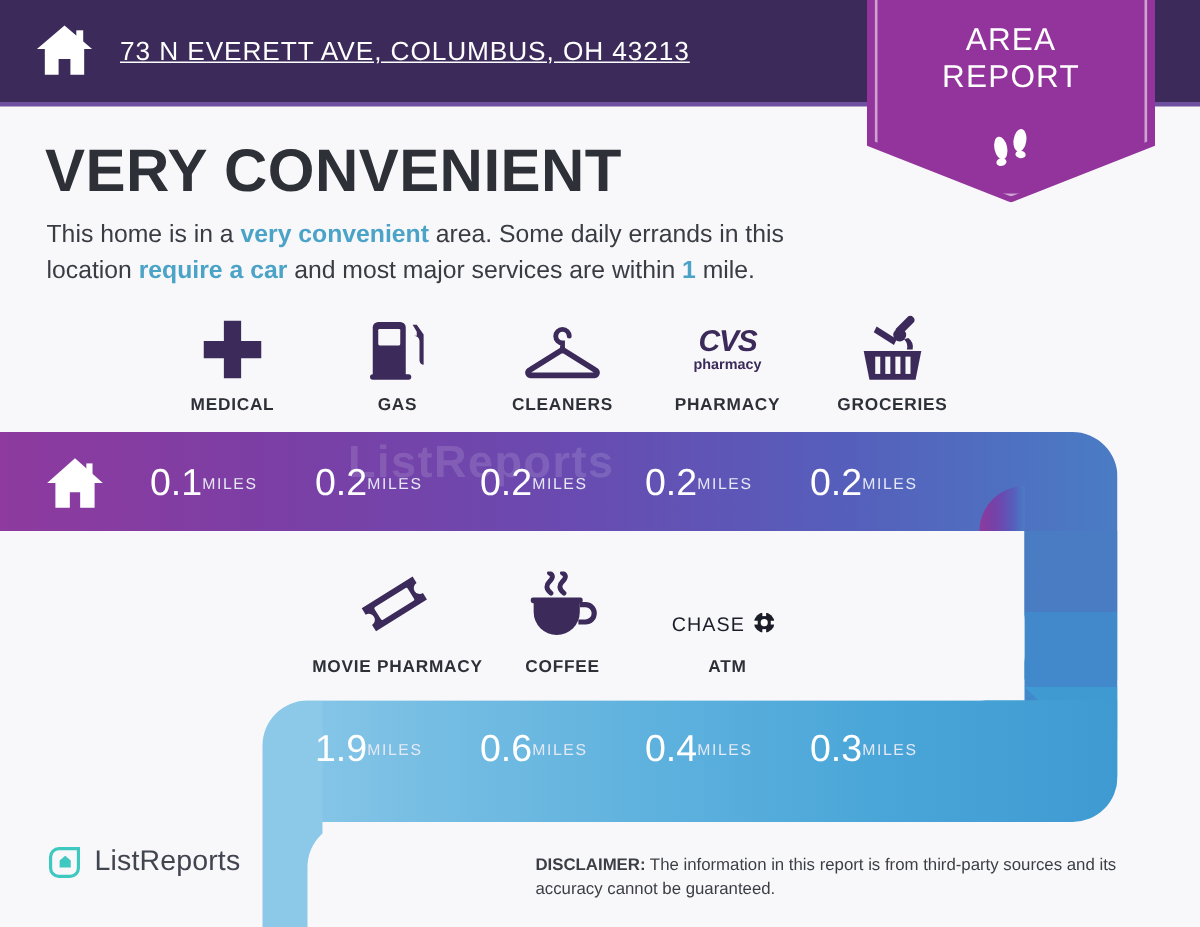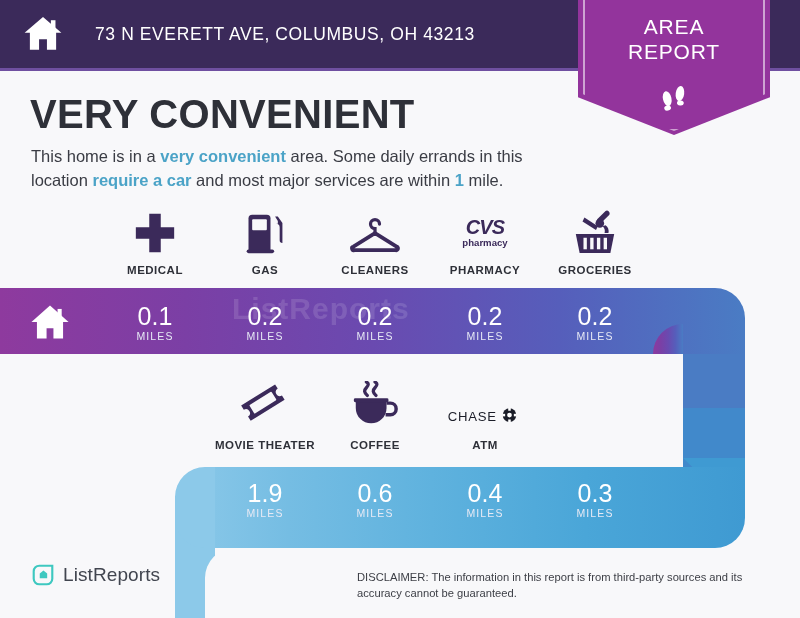--- a/index.html
+++ b/index.html
@@ -13,22 +13,22 @@
   #page { position:relative; width:800px; height:618px; background:#f8f8fa; overflow:hidden; }
 
   
   .header {
     position:absolute; left:0; top:0; width:800px; height:68px;
     background:#3b2a5a;
     display:flex; align-items:center;
   }
   .header-house { margin-left:22px; width:42px; height:42px; flex:0 0 auto; }
   .header-address {
-    margin-left:31px; color:#ffffff; font-size:17.5px; letter-spacing:0.6px;
-    font-weight:400; white-space:nowrap;
+    margin-left:16px; color:#ffffff; font-size:17.5px; letter-spacing:0.6px;
+    font-weight:400; white-space:nowrap;text-decoration:underline;
   }
   .header-rule { position:absolute; left:0; top:68px; width:800px; height:3px; background:#6f4fa0; }
 
   
   .badge {
     position:absolute; left:578px; top:0; width:192px; height:135px; z-index:30;
   }
   .badge-shape {
     position:absolute; inset:0;
     background:#93349c;
@@ -70,37 +70,37 @@
   .icon-label {
     margin-top:8px; font-size:11.5px; font-weight:bold; color:#2e3038;
     letter-spacing:0.5px; text-align:right; white-space:nowrap;
   }
 
   
   .dist-row { position:absolute; z-index:12; display:flex; }
   .dist-row.top { left:100px; top:290px; width:550px; }
   .dist-row.bottom { left:210px; top:467px; width:440px; }
   .dist-cell {
-    width:110px; display:flex; flex-direction:column;
-    align-items:center; justify-content:center; height:64px;
+    width:110px; display:flex; 
+    align-items:center; justify-content:flex-start; height:64px;
   }
   .dist-val { color:#ffffff; font-size:25px; font-weight:300; line-height:26px; }
   .dist-unit { color:#e6e9f5; font-size:10.5px; letter-spacing:1.1px; margin-top:1px; }
 
   .home-marker { position:absolute; left:28px; top:300px; width:44px; height:44px; z-index:12; }
 
   
   .footer-logo { position:absolute; left:30px; top:562px; display:flex; align-items:center; z-index:20; }
   .footer-logo-mark { width:26px; height:26px; flex:0 0 auto; }
   .footer-logo-text { margin-left:7px; font-size:19px; color:#41454f; letter-spacing:0.1px; }
   .disclaimer {
     position:absolute; left:357px; top:570px; width:415px;
     font-size:11.2px; color:#3c3e45; line-height:15.5px; z-index:20;
   }
-  .disclaimer b { font-weight:normal; }
+  .disclaimer b { font-weight:bold; }
 
   .watermark {
     position:absolute; left:232px; top:292px; width:300px; height:40px;
     color:rgba(255,255,255,0.13); font-size:30px; font-weight:bold;
     letter-spacing:1px; z-index:11; pointer-events:none;
   }
 </style>
 </head>
 <body>
 
@@ -294,21 +294,21 @@
 
     <div class="icon-cell">
       <div class="icon-glyph">
         <svg width="52" height="50" viewBox="0 0 52 50">
           <g transform="rotate(-32 26 25)">
             <path fill="#3b2a5a" d="M6 12 h40 v5 a4 4 0 0 0 0 8 v5 h-40 v-5 a4 4 0 0 0 0 -8 z"></path>
             <rect fill="#f8f8fa" x="13" y="16" width="26" height="10" rx="1"></rect>
           </g>
         </svg>
       </div>
-      <div class="icon-label">MOVIE THEATER</div>
+      <div class="icon-label">MOVIE PHARMACY</div>
     </div>
 
 
     <div class="icon-cell">
       <div class="icon-glyph">
         <svg width="50" height="50" viewBox="0 0 52 52">
           <path fill="none" stroke="#3b2a5a" stroke-width="3.4" stroke-linecap="round" d="M18 15 q-5 -4 -1 -8 q4 -4 0 -6"></path>
           <path fill="none" stroke="#3b2a5a" stroke-width="3.4" stroke-linecap="round" d="M27 15 q-5 -4 -1 -8 q4 -4 0 -6"></path>
           <path fill="#3b2a5a" d="M6 20 h32 v8 a16 16 0 0 1 -32 0 z"></path>
           <path fill="none" stroke="#3b2a5a" stroke-width="3.6" d="M38 23 h4 a6 6 0 0 1 0 12 h-5"></path>

